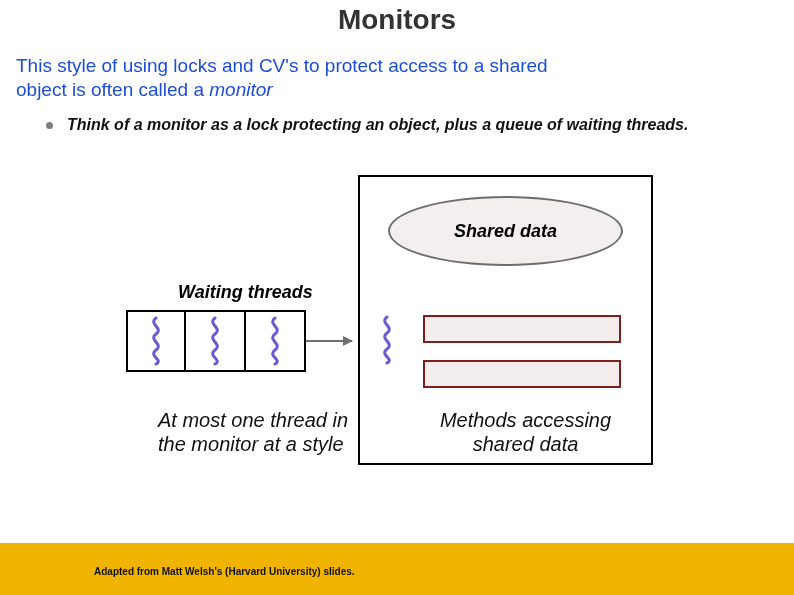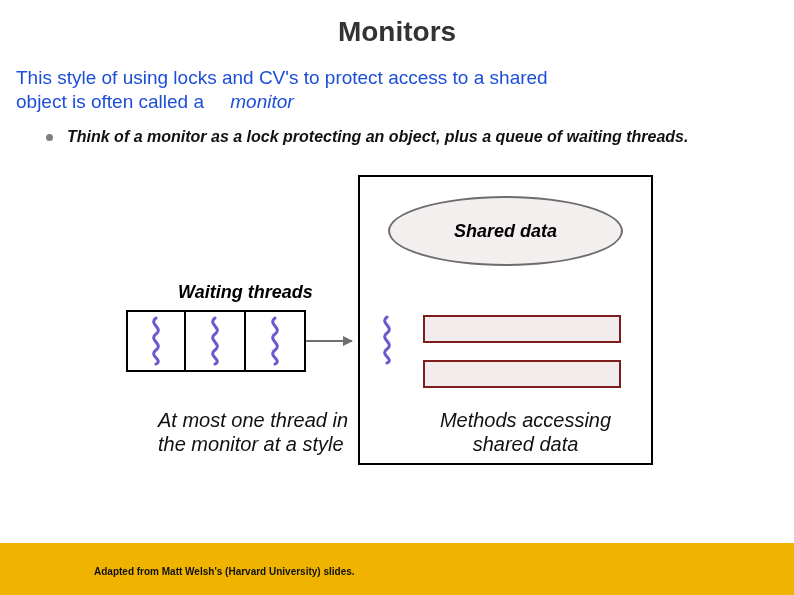--- a/index.html
+++ b/index.html
@@ -10,29 +10,29 @@
     font-family: Arial, Helvetica, sans-serif;
     position: relative;
     background: #fff;
     overflow: hidden;
   }
   .title {
     text-align: center;
     font-weight: bold;
     font-size: 28px;
     color: #333;
-    padding: 16px 0 18px;
+    padding: 4px 0 18px;
   }
   .body-text {
     font-size: 19px;
     color: #1d4ed8;
     padding: 0 20px 0 16px;
     line-height: 1.25;
   }
-  .monitor-word { font-style: italic; margin-left: 21px; }
+  .monitor-word { font-style: italic; }
   .bullet-row {
     display: flex;
     align-items: flex-start;
     gap: 14px;
     padding: 14px 20px 0 46px;
   }
   .bullet-dot {
     width: 7px; height: 7px;
     border-radius: 50%;
     background: #7e7e7e;

